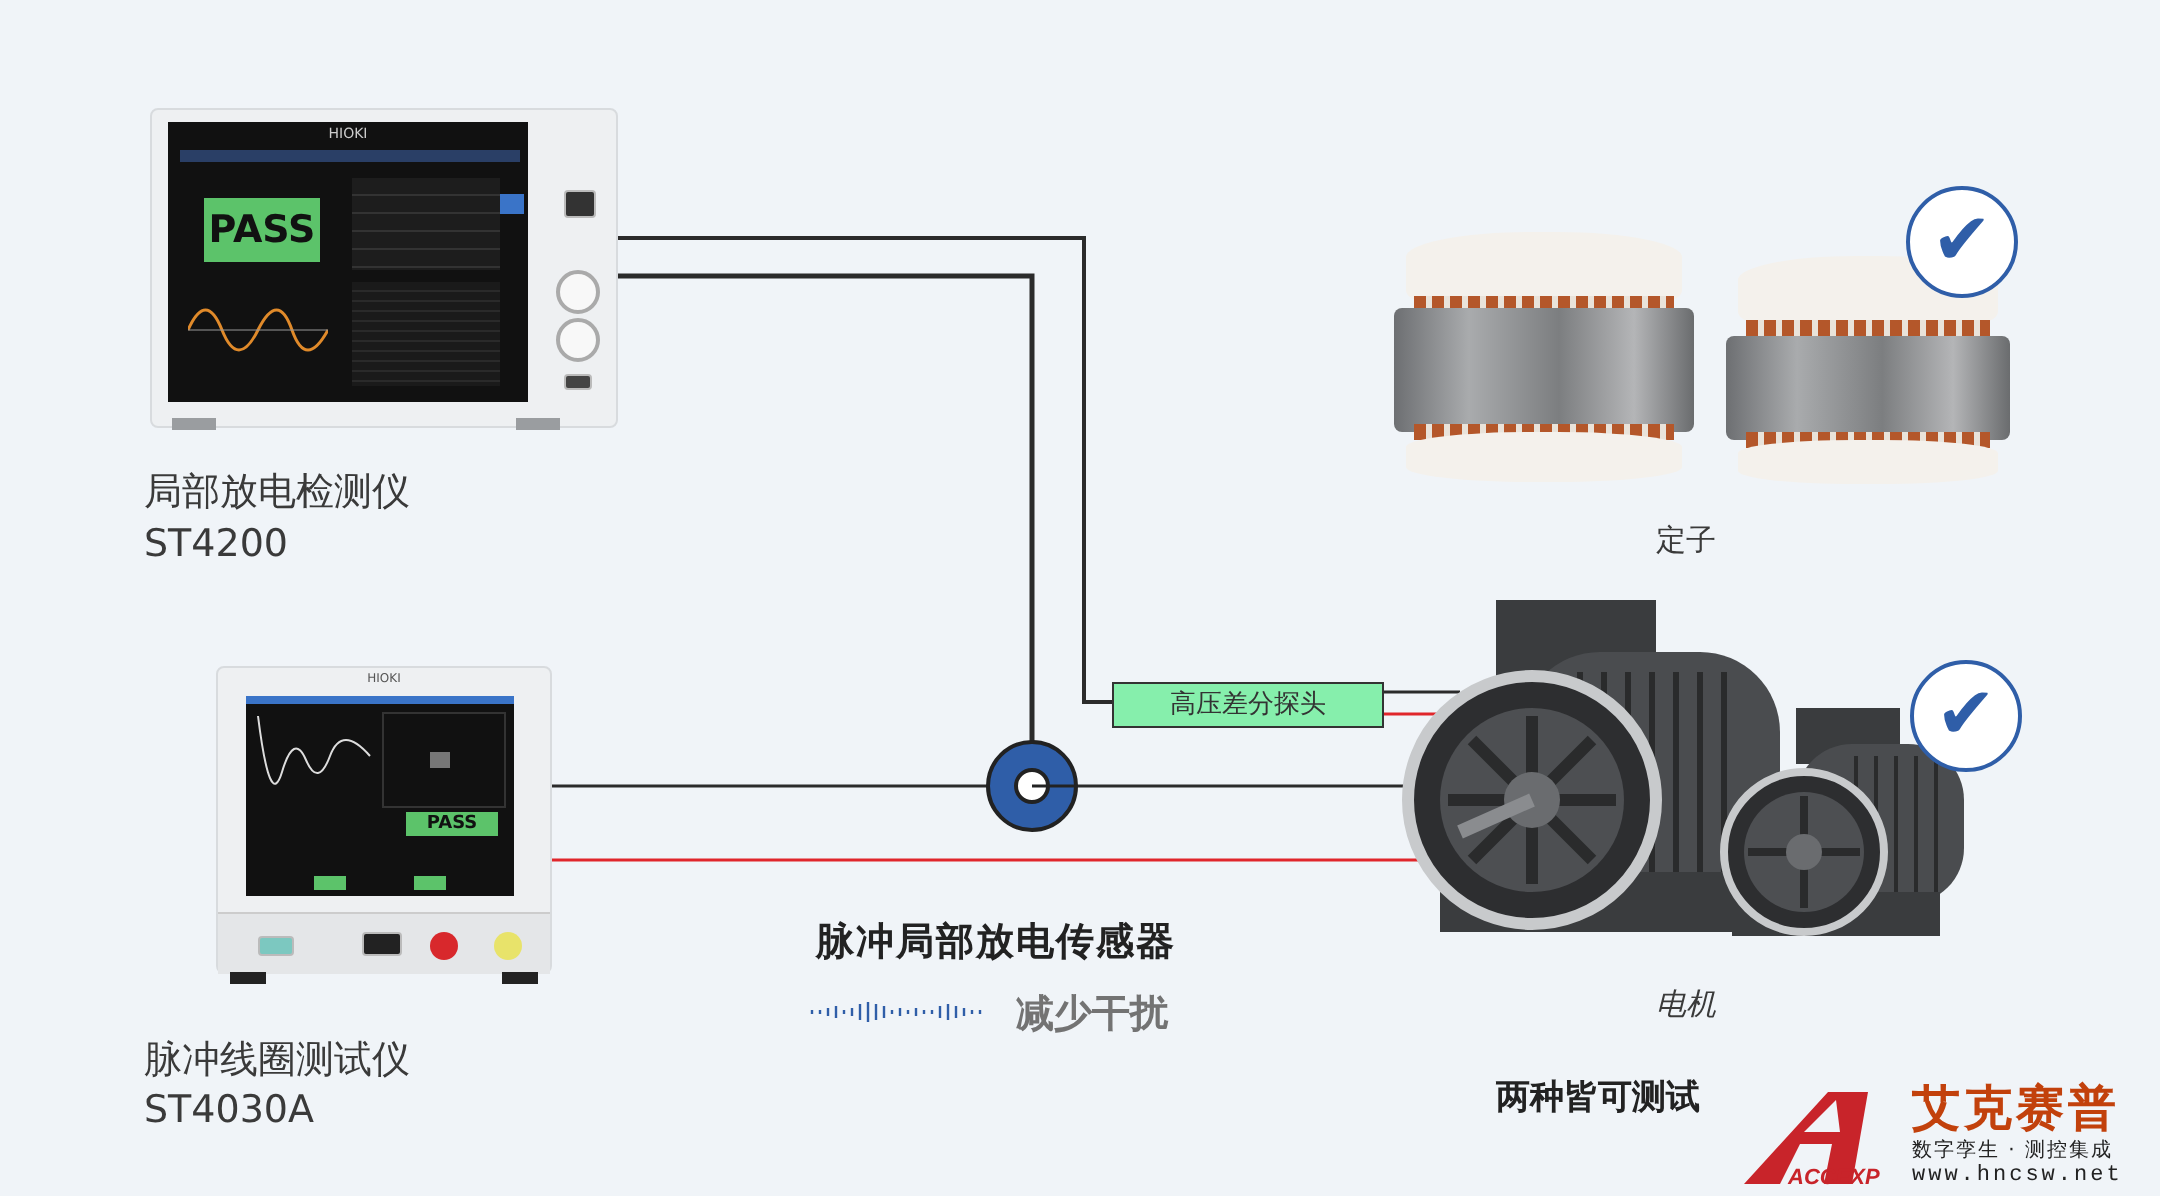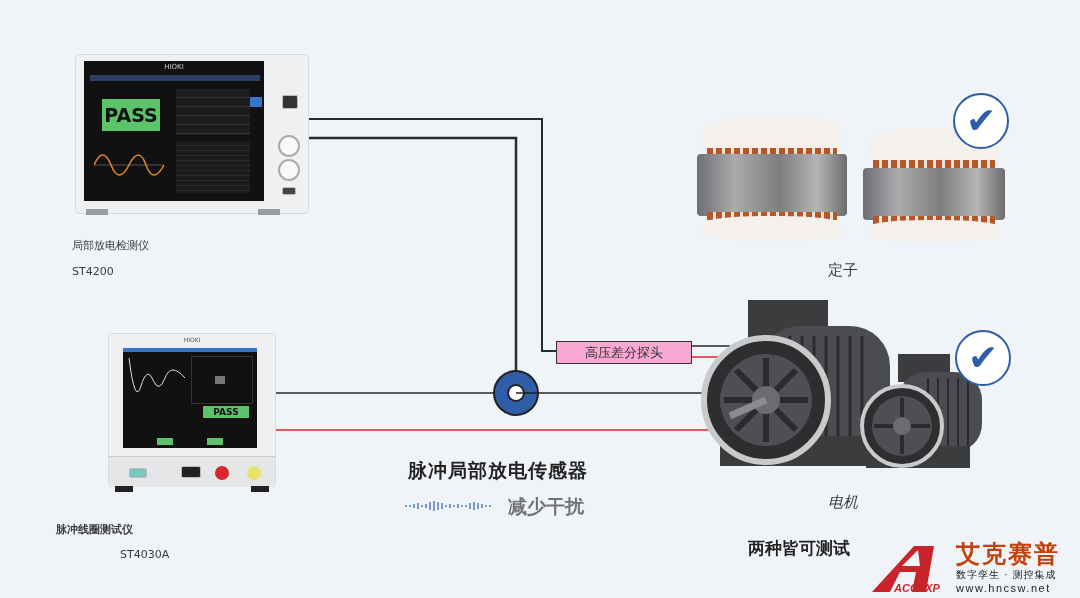--- a/index.html
+++ b/index.html
@@ -1,24 +1,24 @@
 <!DOCTYPE html>
 <html><head>
 <meta charset="utf-8">
 <style>
   html,body{margin:0;padding:0;}
   body{width:1080px;height:598px;background:#f0f4f8;position:relative;overflow:hidden;font-family:"DejaVu Sans",sans-serif;color:#333;}
   .abs{position:absolute;}
   svg.wires{position:absolute;left:0;top:0;}
-  .label{font-size:11px;color:#3a3a3a;line-height:24px;}
+  .label{font-size:19px;color:#3a3a3a;line-height:24px;}
   .dev{position:absolute;background:#eef0f2;border:1px solid #d8dbde;border-radius:4px;}
   .screen{position:absolute;background:#111;}
   .btn{position:absolute;border:1px solid #bbb;border-radius:2px;background:#e2e4e6;}
   .knob{position:absolute;border-radius:50%;border:2px solid #aaa;background:#f8f8f8;}
-  .probe{position:absolute;left:556px;top:341px;width:134px;height:21px;border:1.5px solid #333;background:#f9a8d4;font-size:13px;text-align:center;line-height:21px;color:#333;}
+  .probe{position:absolute;left:556px;top:341px;width:134px;height:21px;border:1.5px solid #333;background:#86efac;font-size:13px;text-align:center;line-height:21px;color:#333;}
   .title-sensor{font-size:19px;font-weight:bold;color:#222;letter-spacing:1px;}
   .blue-sub{font-size:19px;font-weight:bold;color:#737373;}
   .check{position:absolute;width:52px;height:52px;border-radius:50%;border:2.5px solid #2f5ea8;background:#fff;}
   .check span{position:absolute;left:0;right:0;top:0;bottom:0;text-align:center;line-height:52px;font-size:36px;color:#2f5ea8;font-weight:bold;}
   .stator{position:absolute;}
   .stator .top,.stator .bot{position:absolute;left:6px;right:6px;background:#f4f1ec;border-radius:45%/30%;}
   .stator .core{position:absolute;left:0;right:0;background:linear-gradient(90deg,#6d6f72,#a9abad 25%,#7c7e80 55%,#b4b5b7 80%,#6a6c6e);border-radius:4px;}
   .stator .cu{position:absolute;left:10px;right:10px;height:8px;background:repeating-linear-gradient(90deg,#b4572a 0 6px,#e9e3da 6px 9px);}
   .motor{position:absolute;}
   .logo-red{font-size:24px;font-weight:bold;color:#c2410c;letter-spacing:2px;}
@@ -82,22 +82,22 @@
     <div class="abs" style="left:84px;top:90px;width:16px;height:7px;background:#5cc36a;"></div>
   </div>
   <div class="abs" style="left:0;top:122px;width:166px;height:30px;background:#e4e6e8;border-top:1px solid #ccc;"></div>
   <div class="btn" style="left:20px;top:134px;width:16px;height:8px;background:#7cc8c0;"></div>
   <div class="btn" style="left:72px;top:132px;width:18px;height:10px;background:#222;"></div>
   <div class="abs" style="left:106px;top:132px;width:14px;height:14px;border-radius:50%;background:#d8282c;"></div>
   <div class="abs" style="left:138px;top:132px;width:14px;height:14px;border-radius:50%;background:#e8e36a;"></div>
   <div class="abs" style="left:6px;top:152px;width:18px;height:6px;background:#222;"></div>
   <div class="abs" style="left:142px;top:152px;width:18px;height:6px;background:#222;"></div>
 </div>
-<div class="abs label" style="left:56px;top:518px;font-weight:bold;">脉冲线圈测试仪</div>
-<div class="abs label" style="left:72px;top:543px;margin-left:48px;">ST4030A</div>
+<div class="abs label" style="left:72px;top:518px;">脉冲线圈测试仪</div>
+<div class="abs label" style="left:72px;top:543px;">ST4030A</div>
 
 <div class="probe">高压差分探头</div>
 
 <div class="abs title-sensor" style="left:408px;top:458px;">脉冲局部放电传感器</div>
 <svg class="abs" style="left:404px;top:500px;" width="92" height="12">
   <g stroke="#2f5ea8" stroke-width="1.2">
     <line x1="2" y1="5" x2="2" y2="7"></line>
       <line x1="6" y1="5" x2="6" y2="7"></line>
       <line x1="10" y1="4" x2="10" y2="8"></line>
     <line x1="14" y1="3" x2="14" y2="9"></line>
@@ -192,13 +192,13 @@
 
 <div class="abs" style="left:748px;top:537px;font-size:17px;font-weight:bold;color:#222;">两种皆可测试</div>
 
 <svg class="abs" style="left:868px;top:542px;" width="80" height="52">
   <path d="M4,50 L46,4 L66,4 L58,50 L44,50 L48,30 L32,30 L22,50 Z" fill="#c8242a"></path>
   <path d="M34,24 L50,8 L52,24 Z" fill="#f0f4f8"></path>
   <text x="26" y="50" font-size="11" font-weight="bold" fill="#c8242a" font-family="Liberation Sans, sans-serif" font-style="italic">ACCEXP</text>
 </svg>
 <div class="abs logo-red" style="left:956px;top:538px;">艾克赛普</div>
 <div class="abs" style="left:956px;top:568px;font-size:10px;color:#222;letter-spacing:1px;">数字孪生 · 测控集成</div>
-<div class="abs" style="left:956px;top:582px;font-size:11px;color:#222;letter-spacing:1.5px;font-family:Liberation Sans, sans-serif;">www.hncsw.net</div>
+<div class="abs" style="left:956px;top:582px;font-size:11px;color:#222;letter-spacing:1.5px;font-family:Liberation Mono, monospace;">www.hncsw.net</div>
 
 </body></html>

